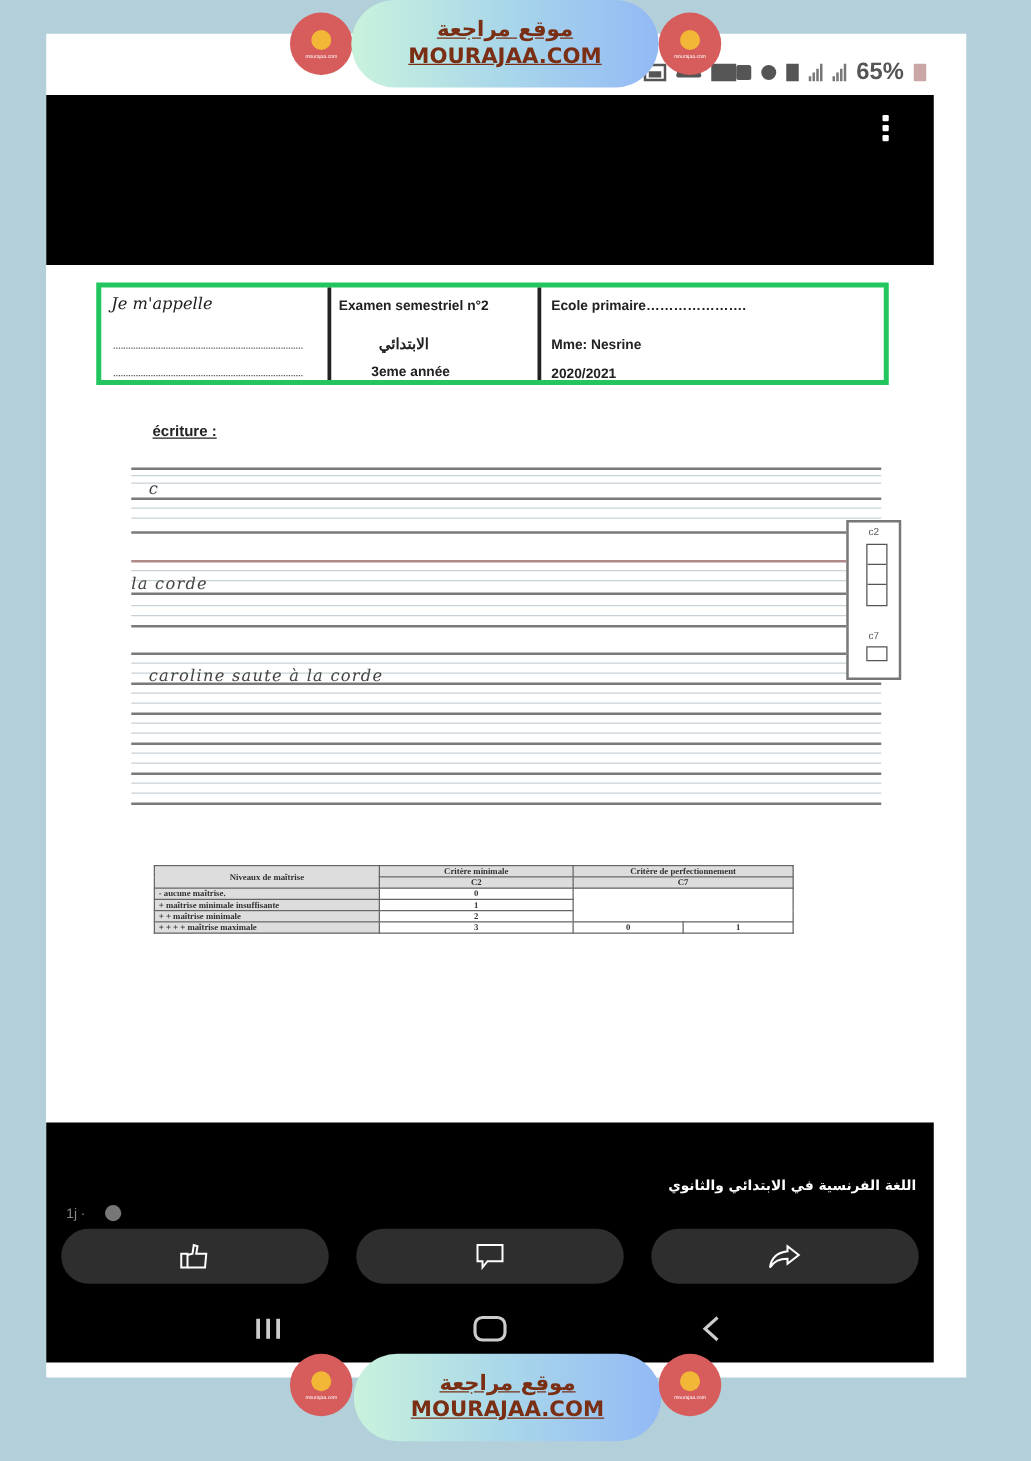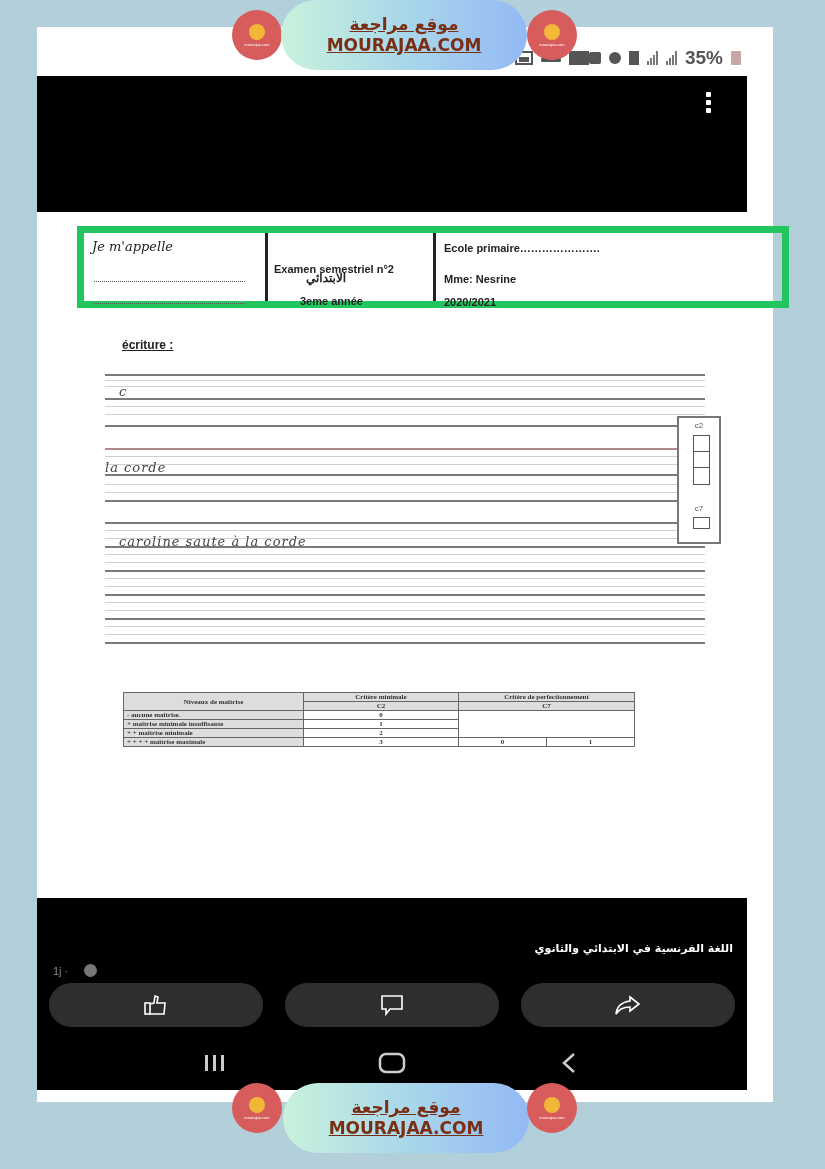--- a/index.html
+++ b/index.html
@@ -34,32 +34,32 @@
   
   .top-black {
     position: absolute; left: 37px; top: 76px; width: 710px; height: 136px; background: #000;
   }
   .kebab { position: absolute; right: 33px; top: 16px; width: 8px; display: flex; flex-direction: column; gap: 3px; cursor: pointer; }
   .kebab span { width: 5px; height: 5px; background: #fff; border-radius: 1px; }
 
   
   .doc { position: absolute; left: 37px; top: 212px; width: 710px; height: 686px; background: #fff; }
   .header-table {
-    position: absolute; left: 40px; top: 14px; width: 712px; height: 82px;
-    border: 7px solid #22c55e; display: flex;
+    position: absolute; left: 40px; top: 14px; width: 634px; height: 82px;
+    border: 4px solid #22c55e; display: flex;
   }
   .ht-cell { border-right: 3px solid #222; position: relative; font-size: 11px; font-weight: bold; color: #222; }
   .ht-cell:last-child { border-right: none; }
   .c1 { width: 184px; }
   .c2 { width: 168px; }
   .c3 { flex: 1; }
   .cursive { font-family: "DejaVu Serif", serif; font-style: italic; font-weight: normal; font-size: 13px; }
   .ht-name { position: absolute; left: 8px; top: 6px; }
   .dots { position: absolute; left: 10px; right: 20px; border-bottom: 1px dotted #555; height: 1px; }
-  .ht-exam { position: absolute; left: 6px; top: 9px; margin-top: 21px; }
+  .ht-exam { position: absolute; left: 6px; top: 9px; }
   .ht-ecr { position: absolute; left: 38px; top: 38px; font-size: 12px; }
   .ht-annee { position: absolute; left: 32px; top: 62px; }
   .ht-school { position: absolute; left: 8px; top: 9px; }
   .ht-teacher { position: absolute; left: 8px; top: 40px; }
   .ht-year { position: absolute; left: 8px; top: 63px; }
 
   .section-title { position: absolute; left: 85px; top: 126px; font-size: 12px; font-weight: bold; text-decoration: underline; color: #222; }
 
   .lines-area { position: absolute; left: 68px; top: 158px; width: 600px; }
   .staff { position: relative; height: 74px; }
@@ -140,21 +140,21 @@
         <span style="height:7px"></span>
         <span style="height:10px"></span>
         <span style="height:14px"></span>
       </span>
     <span class="sb-signal">
         <span style="height:4px"></span>
         <span style="height:7px"></span>
         <span style="height:10px"></span>
         <span style="height:14px"></span>
       </span>
-    <span class="status-pct">35%</span>
+    <span class="status-pct">65%</span>
     <span class="sb-battery"></span>
   </div>
 </div>
 
 <div class="top-black">
   <div class="kebab">
       <span></span>
       <span></span>
       <span></span>
     </div>

